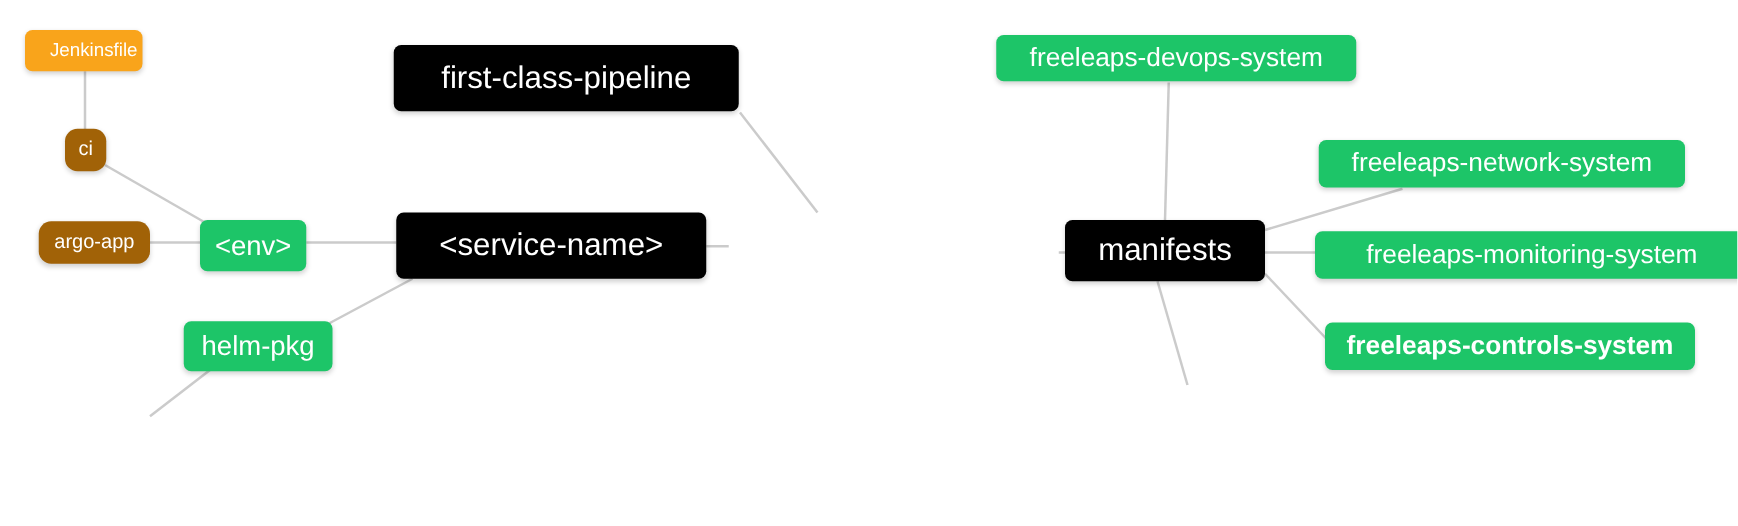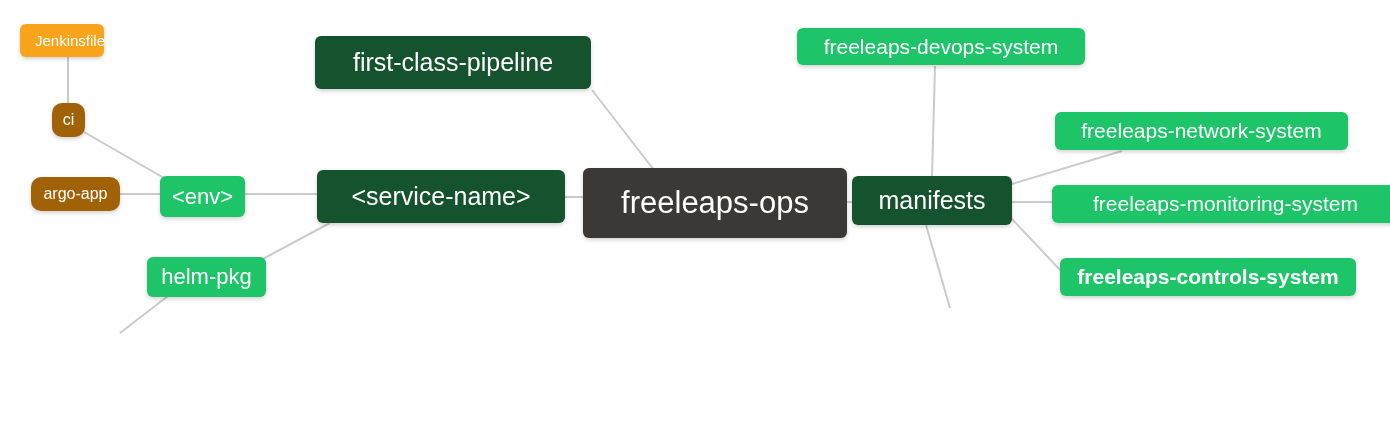--- a/index.html
+++ b/index.html
@@ -24,21 +24,21 @@
     justify-content: center;
     color: #ffffff;
     border-radius: 6px;
     white-space: nowrap;
     box-shadow: 0 2px 4px rgba(0,0,0,0.18);
     cursor: pointer;
     box-sizing: border-box;
     user-select: none;
   }
   .root { background: #3c3836; font-size: 31px; }
-  .l1   { background: #14532d; font-size: 25px; }
+  .l1   { background: #000000; font-size: 25px; }
   .l2   { background: #1dc568; font-size: 22px; }
   .l2s  { background: #1dc568; font-size: 21px; }
   .l3   { background: #a16207; font-size: 16px; border-radius: 10px; }
   .l4   { background: #f9a41b; font-size: 15px; }
 </style>
 </head>
 <body>
 
 <div class="canvas">
 
@@ -52,36 +52,35 @@
     <line x1="592" y1="90" x2="654" y2="170"></line>
     <line x1="565" y1="197" x2="583" y2="197"></line>
     <line x1="847" y1="202" x2="852" y2="202"></line>
     <line x1="932" y1="176" x2="935" y2="66"></line>
     <line x1="1012" y1="184" x2="1122" y2="151"></line>
     <line x1="1012" y1="202" x2="1052" y2="202"></line>
     <line x1="1012" y1="219" x2="1062" y2="272"></line>
     <line x1="926" y1="225" x2="950" y2="308"></line>
   </svg>
 
-  <div class="node l4" style="left:20px;  top:24px;  width:84px;  height:33px;padding-left:16px;">Jenkinsfile</div>
+  <div class="node l4" style="left:20px;  top:24px;  width:94px;  height:33px;padding-left:16px;">Jenkinsfile</div>
 
   <div class="node l3" style="left:52px;  top:103px; width:33px;  height:34px;">ci</div>
 
   <div class="node l3" style="left:31px;  top:177px; width:89px;  height:34px;">argo-app</div>
 
   <div class="node l2" style="left:160px; top:176px; width:85px;  height:41px;">&lt;env&gt;</div>
 
   <div class="node l2" style="left:147px; top:257px; width:119px; height:40px;">helm-pkg</div>
 
 
   <div class="node l1" style="left:315px; top:36px;  width:276px; height:53px;">first-class-pipeline</div>
 
   <div class="node l1" style="left:317px; top:170px; width:248px; height:53px;">&lt;service-name&gt;</div>
 
-  <div class="node root" style="left:583px; top:168px; width:264px; height:70px;">freeleaps-ops</div>
 
   <div class="node l1" style="left:852px; top:176px; width:160px; height:49px;">manifests</div>
 
   <div class="node l2s" style="left:797px; top:28px;  width:288px; height:37px;">freeleaps-devops-system</div>
 
   <div class="node l2s" style="left:1055px; top:112px; width:293px; height:38px;">freeleaps-network-system</div>
 
   <div class="node l2s" style="left:1052px; top:185px; width:347px; height:38px;">freeleaps-monitoring-system</div>
 
   <div class="node l2s" style="left:1060px; top:258px; width:296px; height:38px;font-weight:bold;">freeleaps-controls-system</div>

